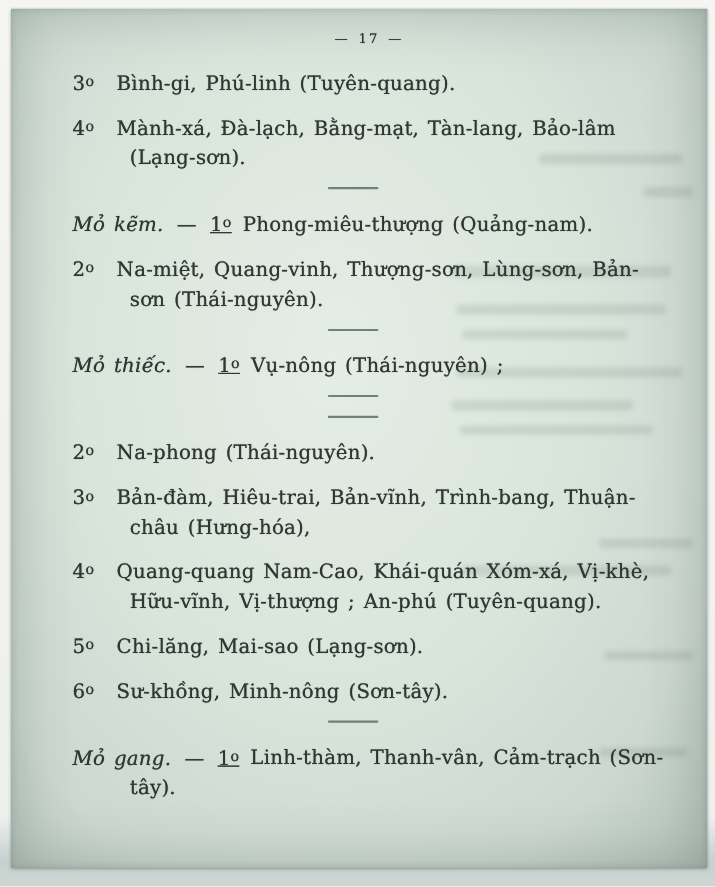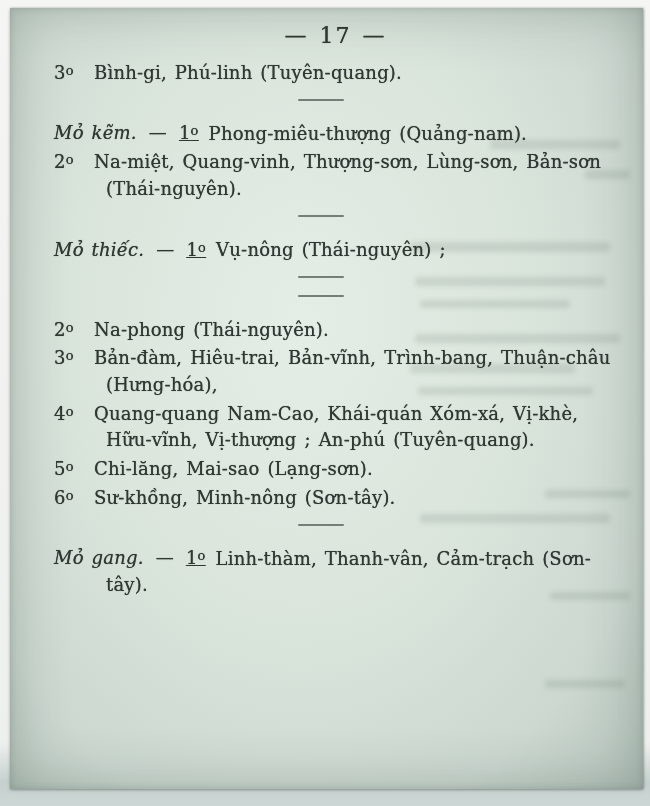--- a/index.html
+++ b/index.html
@@ -31,26 +31,26 @@
   .page{
     position:relative;height:100%;
     padding:14px 26px 0 44px;
     color:var(--ink);
     font-size:18px;line-height:27px;
     letter-spacing:.2px;word-spacing:2px;
     text-shadow:0 0 .7px rgba(44,52,47,.85);
     z-index:2;
   }
   .page-number{
-    text-align:center;font-size:22px;
+    text-align:center;font-size:12px;
     margin-bottom:8px;letter-spacing:2px;
   }
   .para{
     padding-left:52px;text-indent:-52px;
-    margin:0;
+    margin:12px;
   }
   .num{
     display:inline-block;min-width:40px;text-indent:0;
   }
   .num .ord{font-size:.72em;vertical-align:.28em;}
   .head{margin-right:12px;}
   .dash{margin-right:12px;}
   .num-inline{margin-right:10px;text-decoration:underline;}
   .num-inline .ord{font-size:.72em;vertical-align:.28em;}
   .divider{
@@ -81,20 +81,21 @@
   <div class="ghost" style="left:420px;top:514px;width:190px;height:9px;"></div>
   <div class="ghost" style="left:550px;top:592px;width:80px;height:8px;"></div>
   <div class="ghost" style="left:545px;top:680px;width:80px;height:8px;"></div>
 
   <div class="paper">
     <div class="page">
 
       <div class="page-number">— 17 —</div>
 
       <p class="para"><span class="num"><span>3</span><span class="ord">o</span></span><span class="txt">Bình-gi, Phú-linh (Tuyên-quang).</span></p>
+      <p class="para"><span class="num"><span>4</span><span class="ord">o</span></span><span class="txt">Mành-xá, Đà-lạch, Bằng-mạt, Tàn-lang, Bảo-lâm (Lạng-sơn).</span></p>
 
       <div class="divider"></div>
 
       <p class="para"><i class="head">Mỏ kẽm.</i><span class="dash">—</span><span class="num-inline"><span>1</span><span class="ord">o</span></span><span class="txt">Phong-miêu-thượng (Quảng-nam).</span></p>
       <p class="para"><span class="num"><span>2</span><span class="ord">o</span></span><span class="txt">Na-miệt, Quang-vinh, Thượng-sơn, Lùng-sơn, Bản-sơn (Thái-nguyên).</span></p>
 
       <div class="divider"></div>
 
       <p class="para"><i class="head">Mỏ thiếc.</i><span class="dash">—</span><span class="num-inline"><span>1</span><span class="ord">o</span></span><span class="txt">Vụ-nông (Thái-nguyên) ;</span></p>
 

